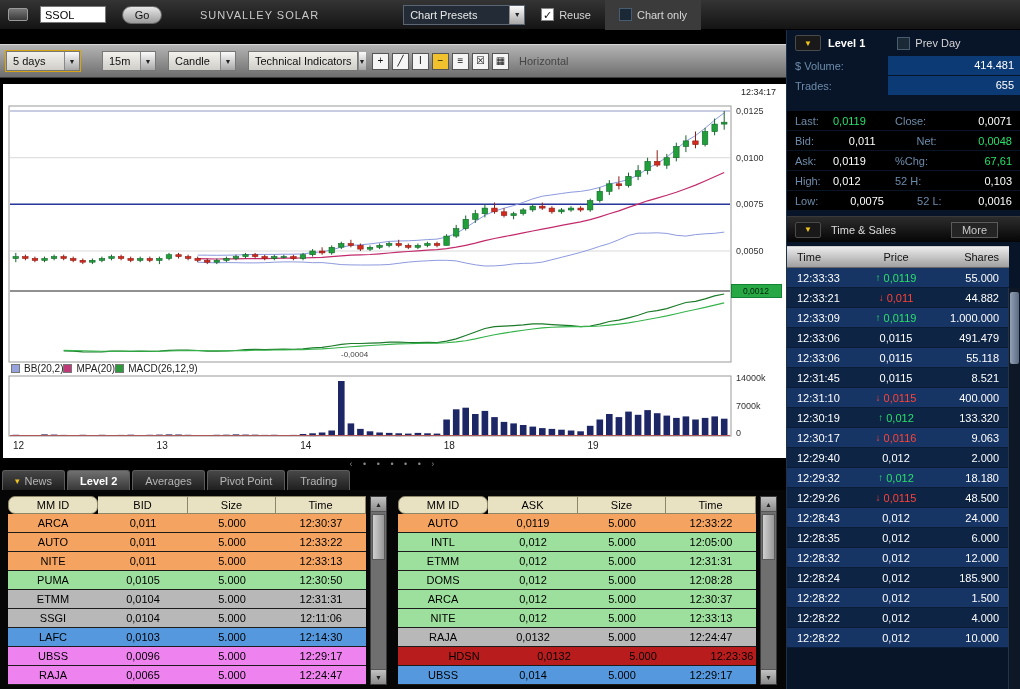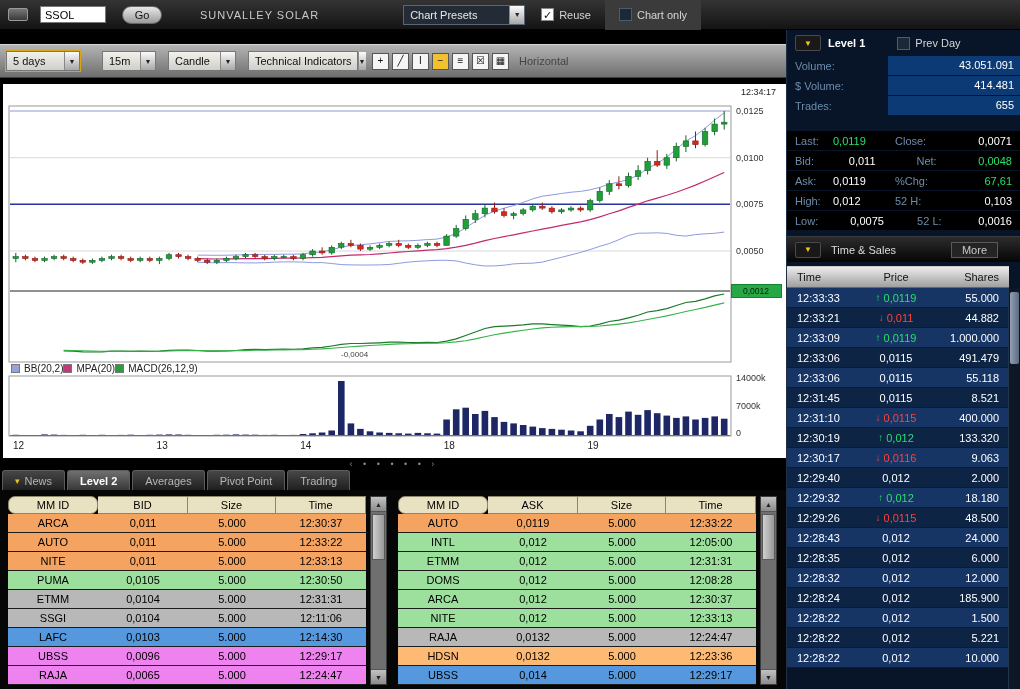--- a/index.html
+++ b/index.html
@@ -576,21 +576,21 @@
         <span class="l2-cell">0,012</span>
         <span class="l2-cell">5.000</span>
         <span class="l2-cell">12:33:13</span>
       </div>
       <div class="l2-row" style="background: rgb(184, 184, 184);">
         <span class="l2-cell">RAJA</span>
         <span class="l2-cell">0,0132</span>
         <span class="l2-cell">5.000</span>
         <span class="l2-cell">12:24:47</span>
       </div>
-      <div class="l2-row" style="background: #fdba74;">
+      <div class="l2-row" style="background: #b91c1c; padding-left: 21px;">
         <span class="l2-cell">HDSN</span>
         <span class="l2-cell">0,0132</span>
         <span class="l2-cell">5.000</span>
         <span class="l2-cell">12:23:36</span>
       </div>
       <div class="l2-row" style="background: rgb(85, 152, 221);">
         <span class="l2-cell">UBSS</span>
         <span class="l2-cell">0,014</span>
         <span class="l2-cell">5.000</span>
         <span class="l2-cell">12:29:17</span>
@@ -607,24 +607,20 @@
   <div id="l1-header">
     <span class="dd-btn">▼</span>
     <span id="l1-title">Level 1</span>
     <div id="prevday-group">
       <span class="chk dark"></span>
       <span class="chk-label">Prev Day</span>
     </div>
   </div>
   <div id="l1-stats">
       <div class="l1-stat">
-        <span class="l1-slabel">Volume:</span>
-        <span class="l1-svalue">43.051.091</span>
-      </div>
-      <div class="l1-stat">
         <span class="l1-slabel">$ Volume:</span>
         <span class="l1-svalue">414.481</span>
       </div>
       <div class="l1-stat">
         <span class="l1-slabel">Trades:</span>
         <span class="l1-svalue">655</span>
       </div>
     </div>
   <div id="l1-quotes">
       <div class="q-row">
@@ -794,21 +790,21 @@
         <span class="ts-price ">
           <span>0,012</span>
         </span>
         <span class="ts-shares">1.500</span>
       </div>
       <div class="ts-row alt">
         <span class="ts-time">12:28:22</span>
         <span class="ts-price ">
           <span>0,012</span>
         </span>
-        <span class="ts-shares">5.221</span>
+        <span class="ts-shares">4.000</span>
       </div>
       <div class="ts-row">
         <span class="ts-time">12:28:22</span>
         <span class="ts-price ">
           <span>0,012</span>
         </span>
         <span class="ts-shares">10.000</span>
       </div>
     </div>
   <div id="ts-scroll">

